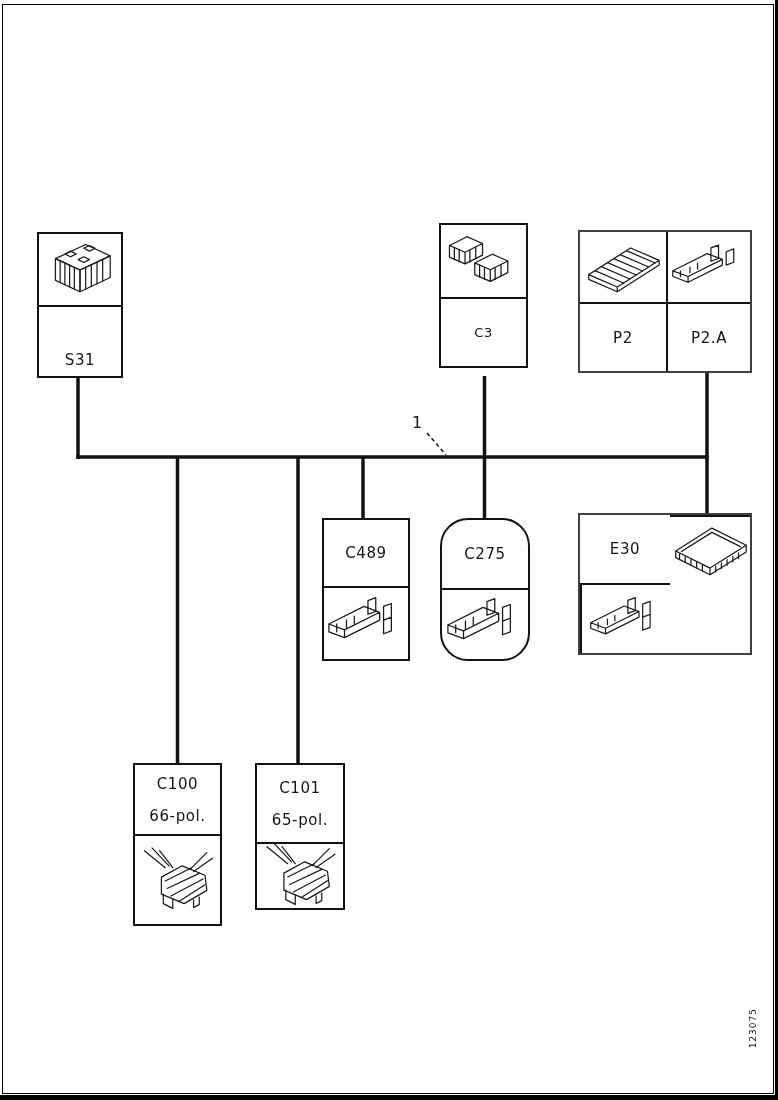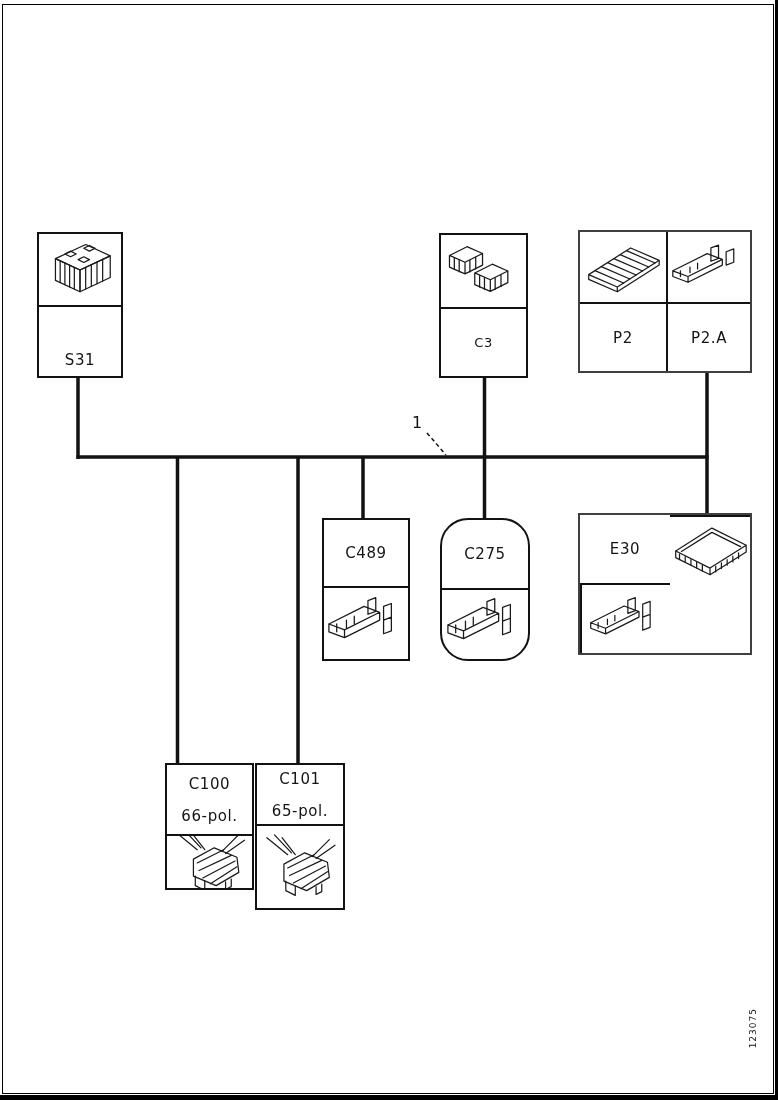--- a/index.html
+++ b/index.html
@@ -56,21 +56,21 @@
         <path d="M21 26.3 L21 49.3 M26 28.6 L26 51.6 M31 30.9 L31 53.9 M36 33.2 L36 56.2"></path>
         <path d="M48 33.2 L48 56.2 M54 30.4 L54 53.4 M60 27.6 L60 50.6 M66 24.8 L66 47.8"></path>
         <path d="M26 19 L32 16 L38 19 L32 22 Z M40 25 L46 22 L52 25 L46 28 Z M46 13 L52 10 L58 13 L52 16 Z"></path>
       </svg>
     </div>
     <div class="cell cell-grow">
       <span class="lbl">S31</span>
     </div>
   </div>
 
-  <div class="node" style="left:439px;top:233px;width:89px;height:145px;">
+  <div class="node" style="left:439px;top:223px;width:89px;height:145px;">
     <div class="cell cell-top" style="height:74px;">
       <svg class="art" width="85" height="70" viewBox="0 0 86 72">
         <path d="M8 20 L26 11 L42 18 L24 27 Z M8 20 L8 32 L24 39 L24 27 Z M24 27 L24 39 L42 30 L42 18 Z"></path>
         <path d="M13 22.5 L13 34.5 M18 24.8 L18 36.8 M29 25 L29 37 M35 22 L35 34"></path>
         <path d="M34 38 L52 29 L68 36 L50 45 Z M34 38 L34 50 L50 57 L50 45 Z M50 45 L50 57 L68 48 L68 36 Z"></path>
         <path d="M39 40.5 L39 52.5 M44 42.8 L44 54.8 M55 43 L55 55 M61 40 L61 52"></path>
       </svg>
     </div>
     <div class="cell cell-grow">
       <span class="lbl lbl-sm">C3</span>
@@ -138,39 +138,39 @@
     </div>
     <div class="gcell bt bl">
       <svg class="art" width="78" height="58" viewBox="0 0 84 60">
         <path d="M4 34 L40 16 L56 22 L20 40 Z M4 34 L4 40 L20 46 L20 40 M20 46 L56 28 L56 22"></path>
         <path d="M44 24 L44 10 L52 7 L52 21 Z M60 28 L60 14 L68 11 L68 25 Z M60 28 L60 42 L68 39 L68 25"></path>
         <path d="M12 34 L12 40 M22 30 L22 36 M30 26 L30 32"></path>
       </svg>
     </div>
   </div>
 
-  <div class="node" style="left:133px;top:763px;width:89px;height:127px;margin-left:32px;">
+  <div class="node" style="left:133px;top:763px;width:89px;height:163px;">
     <div class="cell cell-top" style="height:71px;">
       <div class="lbl-stack">
         <span class="lbl">C100</span>
         <span class="lbl">66-pol.</span>
       </div>
     </div>
     <div class="cell cell-grow">
       <svg class="art" width="83" height="70" viewBox="0 0 86 74">
         <path d="M8 6 L30 24 M16 3 L34 22 M24 6 L38 24 M74 8 L56 26 M80 14 L60 28"></path>
         <path d="M26 34 L48 22 L72 32 L74 48 L50 62 L26 52 Z"></path>
         <path d="M30 38 L58 24 M32 46 L66 30 M36 54 L70 36 M44 60 L72 42"></path>
         <path d="M28 52 L28 62 L38 67 L38 57 M60 58 L60 66 L66 63 L66 55"></path>
       </svg>
     </div>
   </div>
 
   <div class="node" style="left:255px;top:763px;width:90px;height:147px;">
-    <div class="cell cell-top" style="height:61px;">
+    <div class="cell cell-top" style="height:79px;">
       <div class="lbl-stack">
         <span class="lbl">C101</span>
         <span class="lbl">65-pol.</span>
       </div>
     </div>
     <div class="cell cell-grow">
       <svg class="art" width="84" height="70" viewBox="0 0 86 74">
         <path d="M8 6 L30 24 M16 3 L34 22 M24 6 L38 24 M74 8 L56 26 M80 14 L60 28"></path>
         <path d="M26 34 L48 22 L72 32 L74 48 L50 62 L26 52 Z"></path>
         <path d="M30 38 L58 24 M32 46 L66 30 M36 54 L70 36 M44 60 L72 42"></path>

